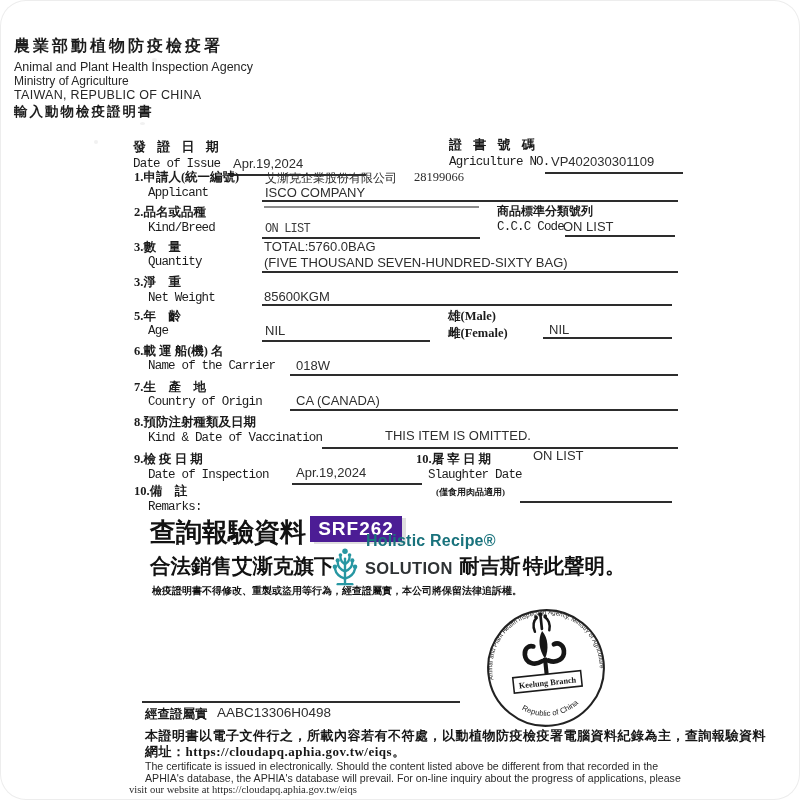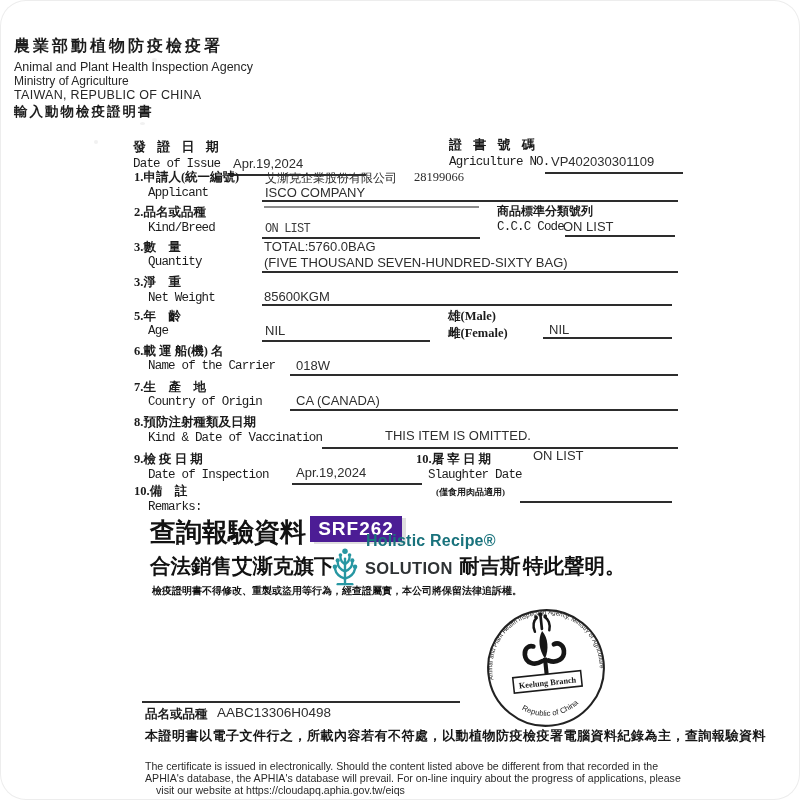--- a/index.html
+++ b/index.html
@@ -178,20 +178,21 @@
         <path d="M57,53 C49,57 41,53 41,45 C41,39 46,36 50,38" stroke="#161616" stroke-width="4.5" fill="none" stroke-linecap="round"></path>
         <path d="M63,53 C71,57 79,53 79,45 C79,39 74,36 70,38" stroke="#161616" stroke-width="4.5" fill="none" stroke-linecap="round"></path>
         <path d="M60,50 V67" stroke="#161616" stroke-width="4" fill="none"></path>
       </g>
       <rect x="27" y="66" width="66" height="15" fill="#ffffff" stroke="#1a1a1a" stroke-width="1.5"></rect>
       <text x="60" y="77" text-anchor="middle" font-size="8" font-weight="bold" fill="#161616" font-family="Liberation Serif, serif">Keelung Branch</text>
     </g>
   </svg>
 
   <div class="rule" style="left:142px;top:701px;width:318px;"></div>
-  <div class="abs zh" style="left:145px;top:706px;">品名或品種</div>
+  <div class="abs zh" style="left:145px;top:706px;">經查證屬實</div>
   <div class="abs val" style="left:217px;top:705px;font-size:13.5px;">AABC13306H0498</div>
 
   <div class="abs foot-zh" style="left:145px;top:727px;">本證明書以電子文件行之，所載內容若有不符處，以動植物防疫檢疫署電腦資料紀錄為主，查詢報驗資料</div>
+  <div class="abs foot-zh" style="left:145px;top:743px;">網址：https://cloudapq.aphia.gov.tw/eiqs。</div>
   <div class="abs foot-en" style="left:145px;top:760px;">The certificate is issued in electronically. Should the content listed above be different from that recorded in the</div>
   <div class="abs foot-en" style="left:145px;top:772px;">APHIA's database, the APHIA's database will prevail. For on-line inquiry about the progress of applications, please</div>
-  <div class="abs foot-en" style="left:156px;top:784px;">visit our website at https://cloudapq.aphia.gov.tw/eiqs</div>
+  <div class="abs foot-en" style="left:129px;top:784px;font-family:Liberation Serif, serif;">visit our website at https://cloudapq.aphia.gov.tw/eiqs</div>
 </div>
 
 </body></html>

